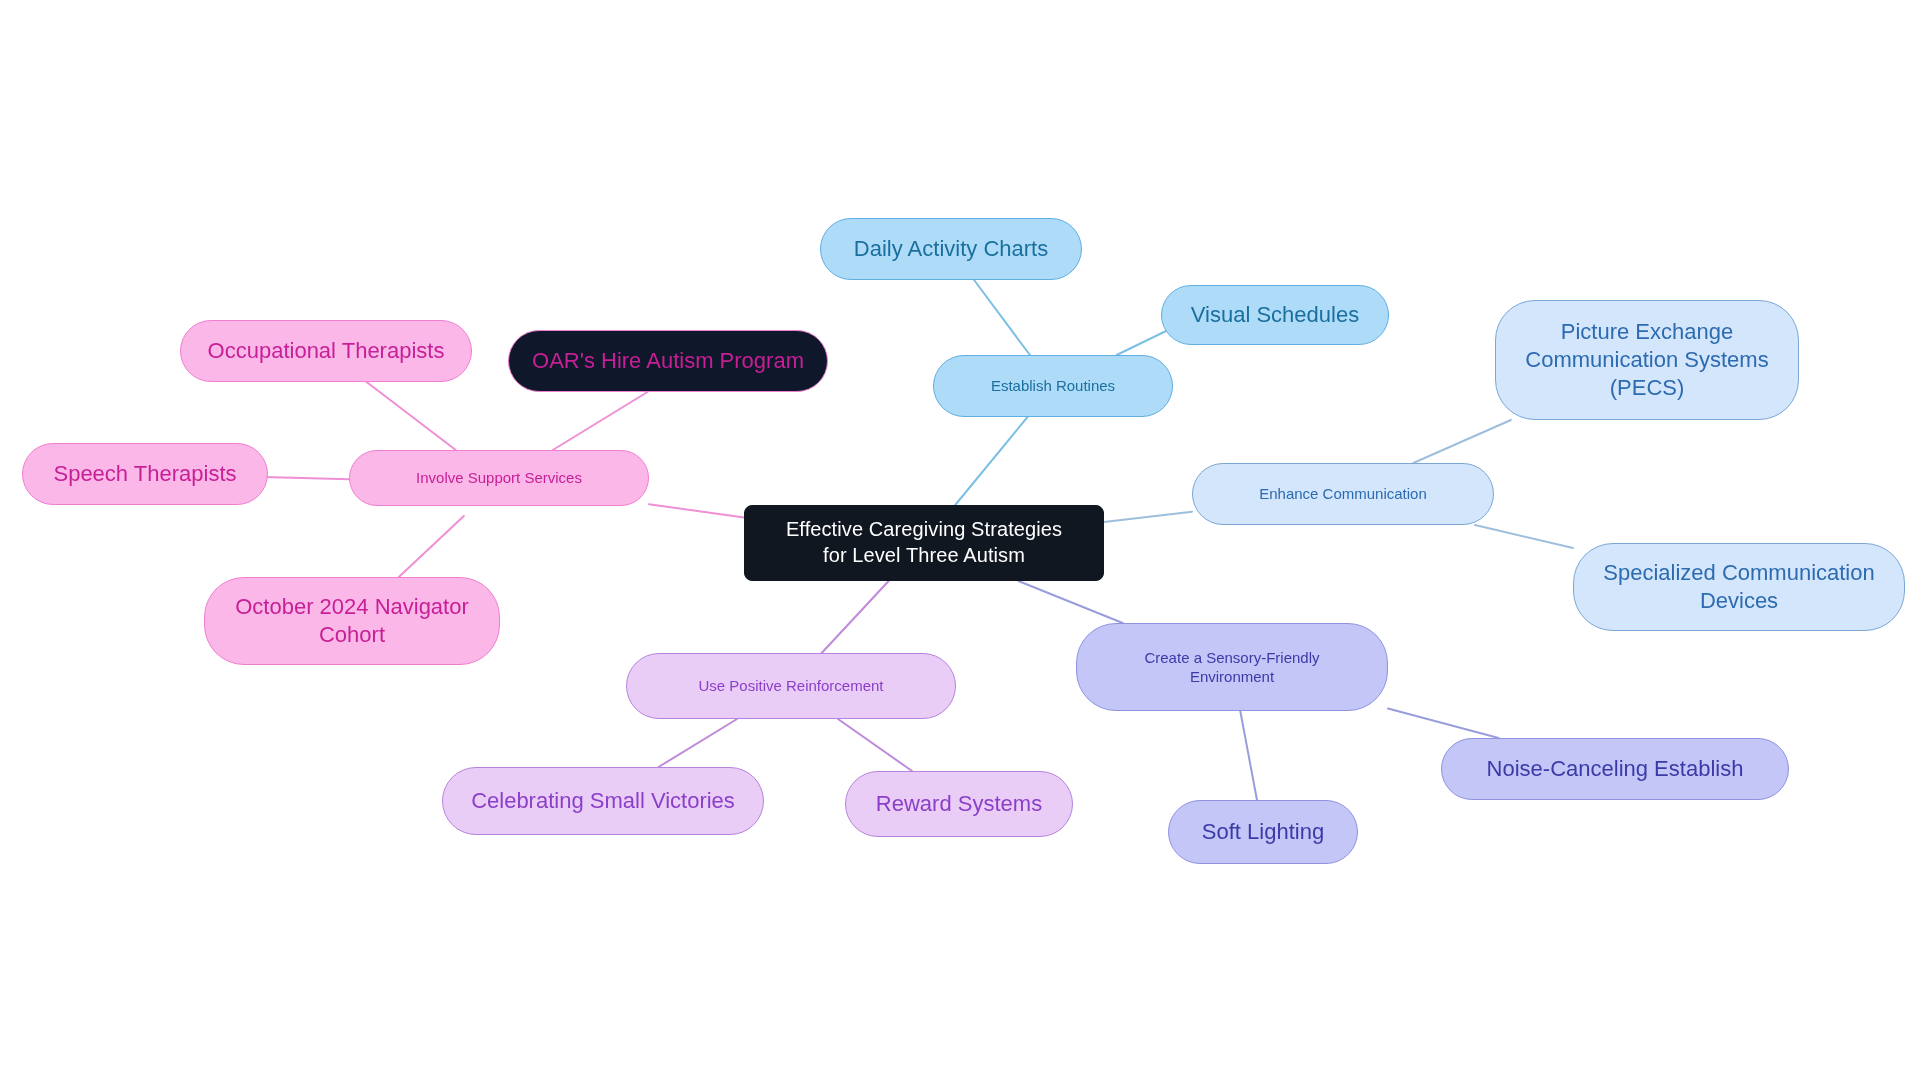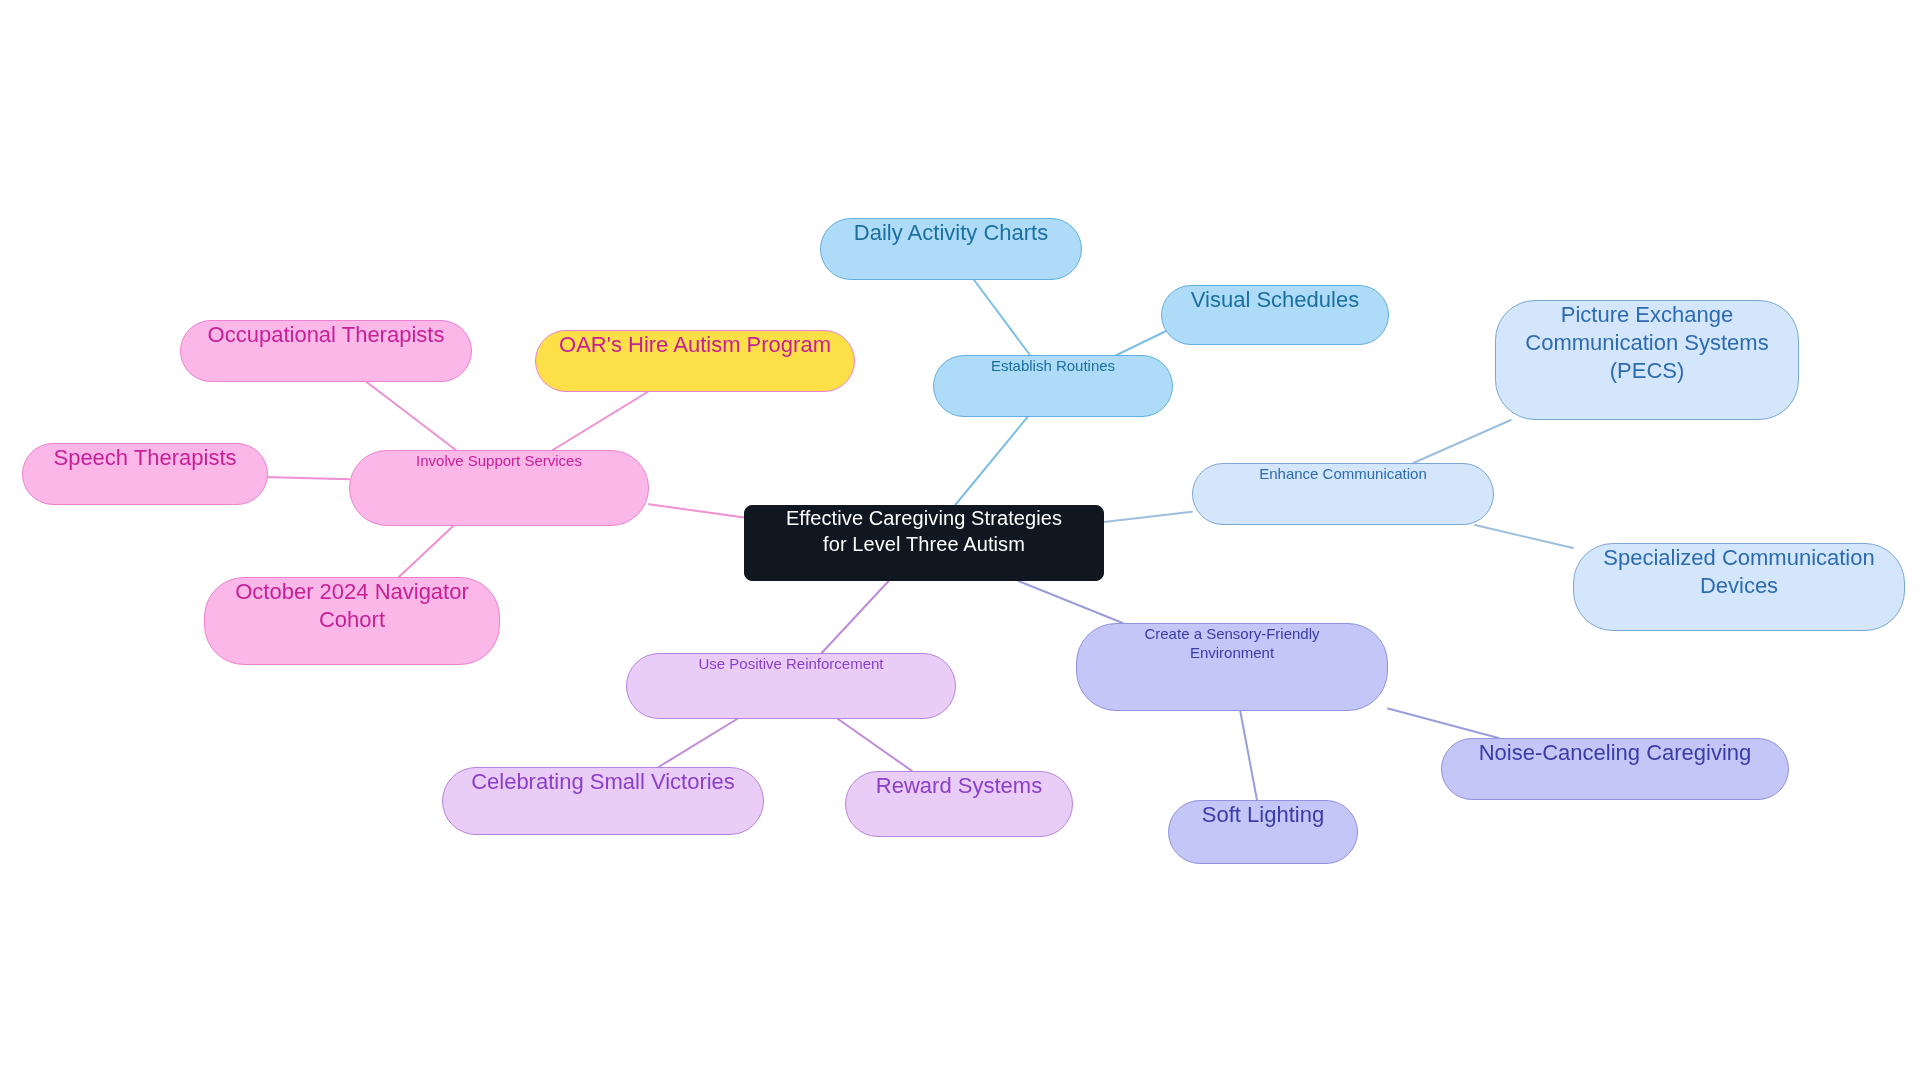--- a/index.html
+++ b/index.html
@@ -21,21 +21,21 @@
     left: 0;
     top: 0;
     width: 1920px;
     height: 1083px;
     pointer-events: none;
   }
   .node {
     position: absolute;
     box-sizing: border-box;
     display: flex;
-    align-items: flex-start;
+    align-items: center;
     justify-content: center;
     text-align: center;
     border-style: solid;
     border-width: 1.5px;
     line-height: 1.28;
     white-space: pre-line;
     z-index: 2;
   }
   .node-root {
     background: #111721;
@@ -85,24 +85,24 @@
       <div class="node node-l2" style="left: 1161px; top: 248px; width: 228px; height: 60px; background: rgb(174, 220, 248); border-color: rgb(97, 174, 224); color: rgb(27, 111, 158); margin-top: 37px;"><span>Visual Schedules</span></div>
       <div class="node node-l1" style="left: 1192px; top: 463px; width: 302px; height: 62px; background: rgb(211, 230, 251); border-color: rgb(123, 167, 212); color: rgb(45, 107, 176);"><span>Enhance Communication</span></div>
       <div class="node node-l2" style="left: 1495px; top: 300px; width: 304px; height: 120px; background: rgb(211, 230, 251); border-color: rgb(123, 167, 212); color: rgb(45, 107, 176);"><span>Picture Exchange
 Communication Systems
 (PECS)</span></div>
       <div class="node node-l2" style="left: 1573px; top: 543px; width: 332px; height: 88px; background: rgb(211, 230, 251); border-color: rgb(123, 167, 212); color: rgb(45, 107, 176);"><span>Specialized Communication
 Devices</span></div>
       <div class="node node-l1" style="left: 1076px; top: 623px; width: 312px; height: 88px; background: rgb(195, 198, 247); border-color: rgb(143, 147, 224); color: rgb(59, 59, 168);"><span>Create a Sensory-Friendly
 Environment</span></div>
       <div class="node node-l2" style="left: 1168px; top: 800px; width: 190px; height: 64px; background: rgb(195, 198, 247); border-color: rgb(143, 147, 224); color: rgb(59, 59, 168);"><span>Soft Lighting</span></div>
-      <div class="node node-l2" style="left: 1441px; top: 738px; width: 348px; height: 62px; background: rgb(195, 198, 247); border-color: rgb(143, 147, 224); color: rgb(59, 59, 168);"><span>Noise-Canceling Caregiving</span></div>
+      <div class="node node-l2" style="left: 1441px; top: 738px; width: 348px; height: 62px; background: rgb(195, 198, 247); border-color: rgb(143, 147, 224); color: rgb(59, 59, 168);"><span>Noise-Canceling Establish</span></div>
       <div class="node node-l1" style="left: 626px; top: 653px; width: 330px; height: 66px; background: rgb(233, 205, 247); border-color: rgb(184, 131, 221); color: rgb(139, 63, 200);"><span>Use Positive Reinforcement</span></div>
       <div class="node node-l2" style="left: 442px; top: 767px; width: 322px; height: 68px; background: rgb(233, 205, 247); border-color: rgb(184, 131, 221); color: rgb(139, 63, 200);"><span>Celebrating Small Victories</span></div>
       <div class="node node-l2" style="left: 845px; top: 771px; width: 228px; height: 66px; background: rgb(233, 205, 247); border-color: rgb(184, 131, 221); color: rgb(139, 63, 200);"><span>Reward Systems</span></div>
-      <div class="node node-l1" style="left: 349px; top: 450px; width: 300px; height: 76px; background: rgb(251, 183, 232); border-color: rgb(239, 127, 208); color: rgb(199, 31, 150);"><span>Involve Support Services</span></div>
+      <div class="node node-l1" style="left: 349px; top: 450px; width: 300px; height: 56px; background: rgb(251, 183, 232); border-color: rgb(239, 127, 208); color: rgb(199, 31, 150);"><span>Involve Support Services</span></div>
       <div class="node node-l2" style="left: 180px; top: 320px; width: 292px; height: 62px; background: rgb(251, 183, 232); border-color: rgb(239, 127, 208); color: rgb(199, 31, 150);"><span>Occupational Therapists</span></div>
-      <div class="node node-l2" style="left: 535px; top: 330px; width: 320px; height: 62px; background: #fde047; border-color: rgb(239, 127, 208); color: rgb(199, 31, 150);"><span>OAR's Hire Autism Program</span></div>
+      <div class="node node-l2" style="left: 508px; top: 330px; width: 320px; height: 62px; background: #0f172a; border-color: rgb(239, 127, 208); color: rgb(199, 31, 150);"><span>OAR's Hire Autism Program</span></div>
       <div class="node node-l2" style="left: 22px; top: 443px; width: 246px; height: 62px; background: rgb(251, 183, 232); border-color: rgb(239, 127, 208); color: rgb(199, 31, 150);"><span>Speech Therapists</span></div>
       <div class="node node-l2" style="left: 204px; top: 577px; width: 296px; height: 88px; background: rgb(251, 183, 232); border-color: rgb(239, 127, 208); color: rgb(199, 31, 150);"><span>October 2024 Navigator
 Cohort</span></div>
     </div>
 </div>
 
 </body></html>

